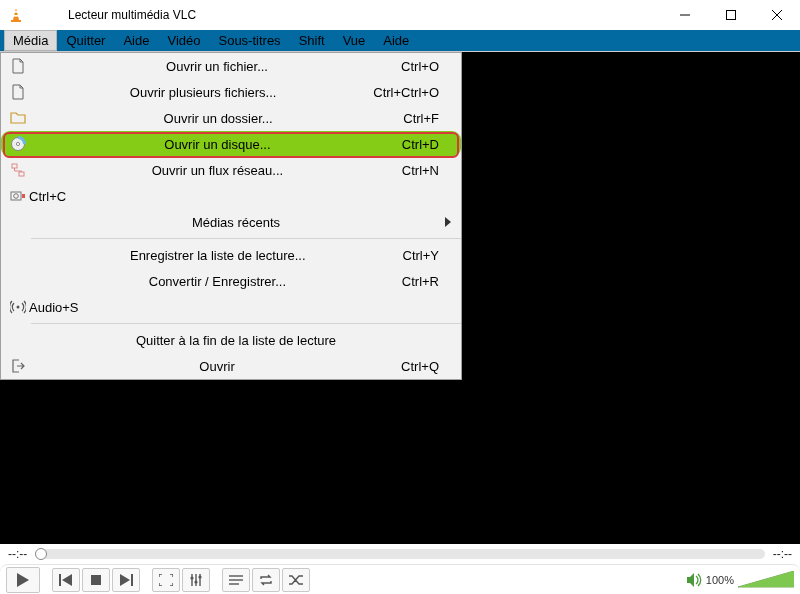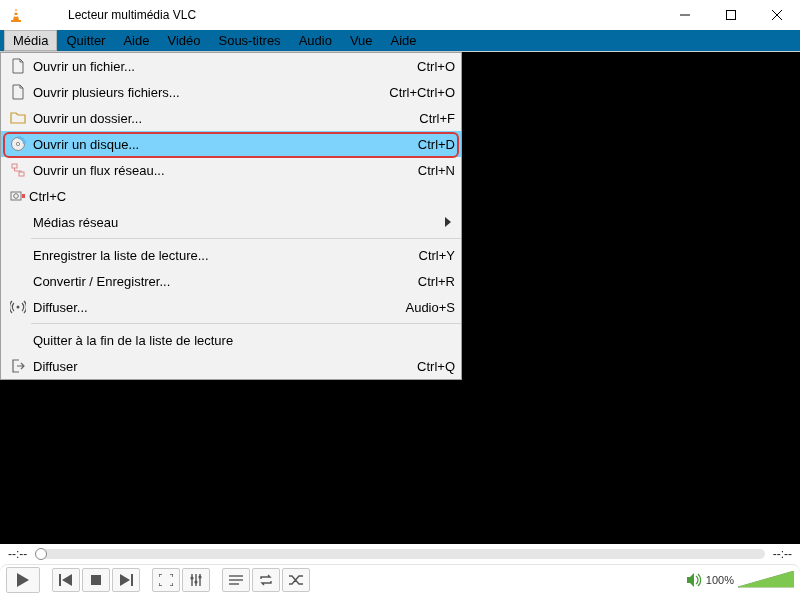--- a/index.html
+++ b/index.html
@@ -12,27 +12,27 @@
   .titlebar .winbtn { width: 46px; height: 30px; display: flex; align-items: center; justify-content: center; }
   .titlebar .winbtn svg { display:block; }
 
   
   .menubar { height: 22px; display: flex; align-items: stretch; padding-left: 4px; background: #0369a1; font-size: 13px; border-bottom: 1px solid #d0d0d0; }
   .menubar .menu-item { padding: 2px 9px; display: flex; align-items: center; }
   .menubar .menu-item.active { background: #dcdcdc; border: 1px solid #b5b5b5; padding: 1px 8px; }
 
   
   .dropdown { position: absolute; left: 0; top: 52px; width: 462px; background: #f2f2f2; border: 1px solid #a0a0a0; box-shadow: 2px 2px 4px rgba(0,0,0,0.25); z-index: 10; }
-  .dropdown .mi { display: flex; align-items: center; height: 26px; padding: 0 6px 0 6px; position: relative; }
+  .dropdown .mi { display: flex; align-items: center; height: 26px; padding: 0 22px 0 6px; position: relative; text-align: center; }
   .dropdown .mi .icon-slot { width: 22px; display:flex; align-items:center; justify-content:center; }
   .dropdown .mi .label { flex: 1; padding-left: 4px; }
   .dropdown .mi .shortcut { color: #000; font-size: 13px; }
   .dropdown .mi .sub-arrow { position: absolute; right: 10px; }
   .dropdown .sep { height: 1px; background: #d4d4d4; margin: 3px 0 3px 30px; }
-  .dropdown .mi.highlight { background: #7dd3fc; }
+  .dropdown .mi.highlight { background: #84cc16; border-radius: 9px; }
   .dropdown .mi.highlight-frame { position:absolute; border: 2px solid #d63b3b; border-radius: 6px; pointer-events:none; }
 
   
   .video-area { position: absolute; left: 0; top: 52px; right: 0; bottom: 50px; background: #000; }
 
   
   .seekbar { position: absolute; left: 0; right: 0; bottom: 30px; height: 20px; display: flex; align-items: center; padding: 0 8px; gap: 8px; background: #fff; }
   .seekbar .time { font-size: 12px; color: #222; }
   .seekbar .track { flex: 1; height: 10px; background: #e6e6e6; border-radius: 5px; position: relative; }
   .seekbar .track .knob { position: absolute; left: 0; top: -1px; width: 12px; height: 12px; background: #fff; border: 1px solid #888; border-radius: 50%; }
@@ -80,21 +80,21 @@
       </svg>
     </div>
 </div>
 
 <div class="menubar">
   <div class="menu-item active">Média</div>
   <div class="menu-item">Quitter</div>
   <div class="menu-item">Aide</div>
   <div class="menu-item">Vidéo</div>
   <div class="menu-item">Sous-titres</div>
-  <div class="menu-item">Audio</div>
+  <div class="menu-item">Shift</div>
   <div class="menu-item">Vue</div>
   <div class="menu-item">Aide</div>
 </div>
 
 <div class="video-area"></div>
 
 <div class="dropdown">
 
   <div class="mi">
     <span class="icon-slot">
@@ -160,21 +160,21 @@
           <circle cx="6" cy="8" r="2.3" fill="none" stroke="#777"></circle>
           <rect x="12" y="6" width="3" height="4" fill="#d55"></rect>
         </svg>
       </span>
     <span class="shortcut">Ctrl+C</span>
   </div>
 
 
   <div class="mi">
     <span class="icon-slot"></span>
-    <span class="label">Médias réseau</span>
+    <span class="label">Médias récents</span>
     <span class="sub-arrow"><svg width="6" height="10">
           <polygon points="0,0 6,5 0,10" fill="#333"></polygon>
         </svg></span>
   </div>
 
   <div class="sep"></div>
 
   <div class="mi">
     <span class="icon-slot"></span>
     <span class="label">Enregistrer la liste de lecture...</span>
@@ -188,39 +188,38 @@
   </div>
 
   <div class="mi">
     <span class="icon-slot">
         <svg class="icon" viewBox="0 0 16 16">
           <circle cx="8" cy="8" r="1.5" fill="#555"></circle>
           <path d="M4 4a5.6 5.6 0 0 0 0 8M12 4a5.6 5.6 0 0 1 0 8" fill="none" stroke="#555" stroke-width="1.2"></path>
           <path d="M2 2a8.5 8.5 0 0 0 0 12M14 2a8.5 8.5 0 0 1 0 12" fill="none" stroke="#555" stroke-width="1.2"></path>
         </svg>
       </span>
-    <span class="label">Diffuser...</span>
     <span class="shortcut">Audio+S</span>
   </div>
 
   <div class="sep"></div>
 
   <div class="mi">
     <span class="icon-slot"></span>
     <span class="label">Quitter à la fin de la liste de lecture</span>
   </div>
 
   <div class="mi">
     <span class="icon-slot">
         <svg class="icon" viewBox="0 0 16 16">
           <path d="M9 2H3v12h6" fill="none" stroke="#666" stroke-width="1.2"></path>
           <path d="M7 8h7M11 5l3 3-3 3" fill="none" stroke="#666" stroke-width="1.2"></path>
         </svg>
       </span>
-    <span class="label">Diffuser</span>
+    <span class="label">Ouvrir</span>
     <span class="shortcut">Ctrl+Q</span>
   </div>
 
 </div>
 
 <div class="seekbar">
   <span class="time">--:--</span>
   <div class="track">
       <div class="knob"></div>
     </div>

